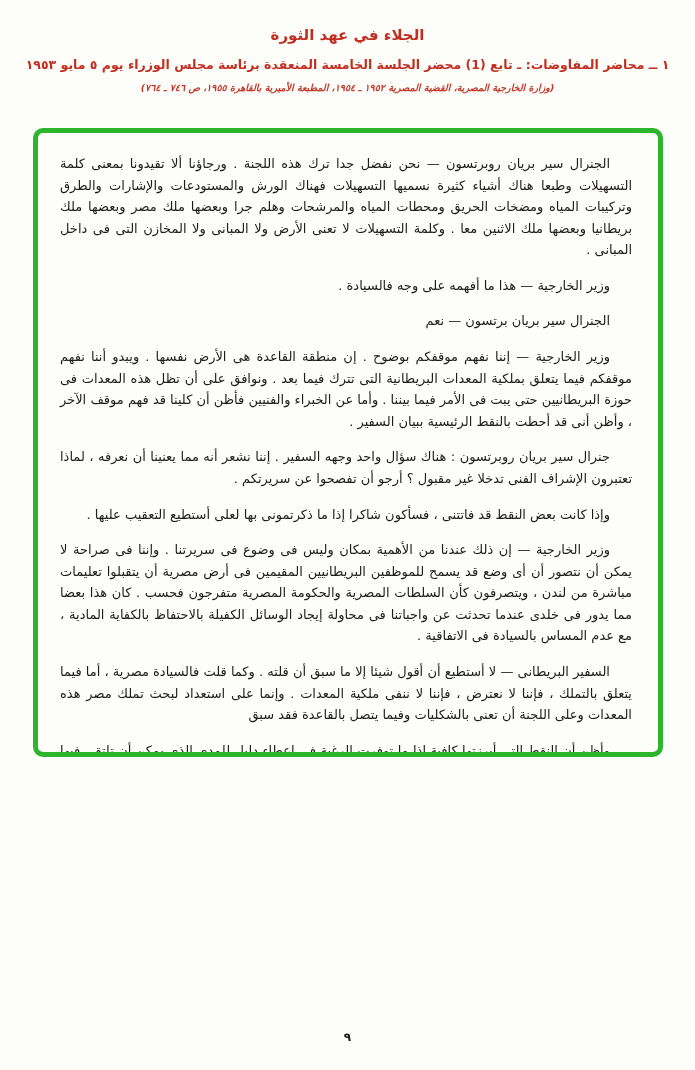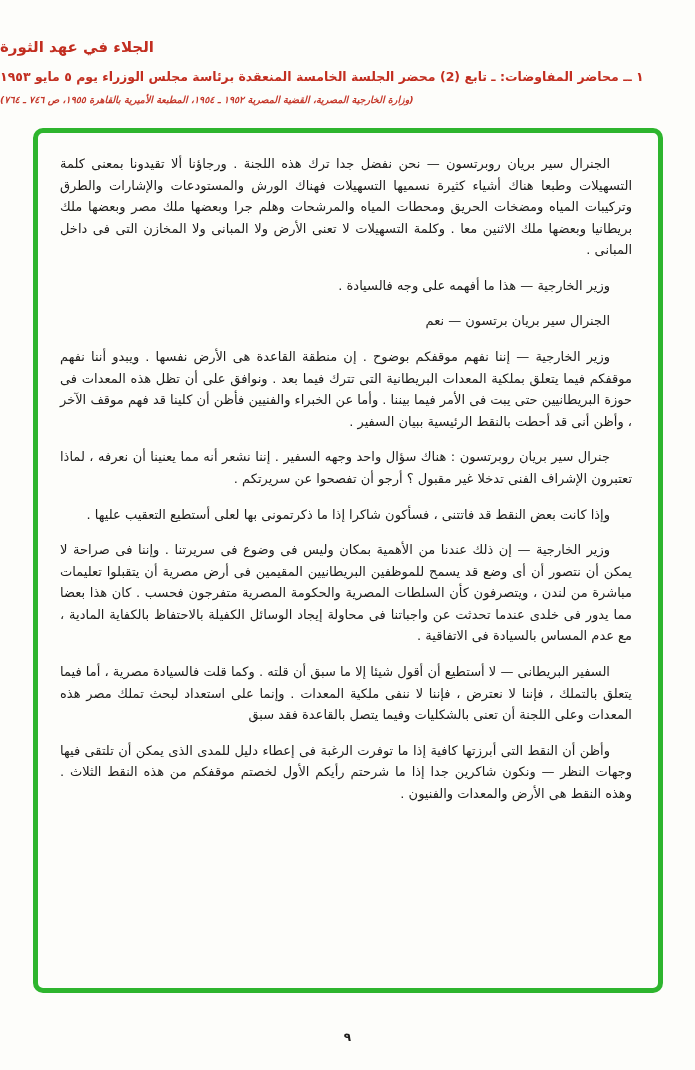--- a/index.html
+++ b/index.html
@@ -8,23 +8,23 @@
     position: relative;
     width: 695px;
     height: 1070px;
     margin: 0 auto;
     background: #fdfdfa;
     overflow: hidden;
     font-family: "DejaVu Sans", sans-serif;
   }
   .header {
     direction: rtl;
-    text-align: left;
+    text-align: center;
     color: #c22e20;
-    margin-top: 38px;
+    padding-top: 26px;
   }
   .doc-title {
     font-size: 15px;
     font-weight: bold;
     letter-spacing: 0.5px;
     margin-bottom: 13px;
   }
   .doc-subtitle {
     font-size: 12.5px;
     font-weight: bold;
@@ -34,21 +34,21 @@
     font-size: 9.5px;
     font-weight: bold;
     opacity: 0.95;
     font-style: italic;
   }
   .frame {
     position: absolute;
     left: 33px;
     top: 128px;
     width: 630px;
-    height: 865px;
+    height: 629px;
     border: 5px solid #2eb52e;
     border-radius: 10px;
     padding: 20px 26px 14px 22px;
     direction: rtl;
     overflow: hidden;
   }
   .frame p {
     font-size: 13px;
     line-height: 1.66;
     text-align: justify;
@@ -67,21 +67,21 @@
     color: #1d1c1a;
   }
 </style>
 </head>
 <body>
 
 <div class="page">
 
   <div class="header">
     <div class="doc-title">الجلاء في عهد الثورة</div>
-    <div class="doc-subtitle">١ ــ محاضر المفاوضات: ـ تابع (2) محضر الجلسة الخامسة المنعقدة برئاسة مجلس الوزراء يوم ٥ مايو ١٩٥٣</div>
+    <div class="doc-subtitle">١ ــ محاضر المفاوضات: ـ تابع (1) محضر الجلسة الخامسة المنعقدة برئاسة مجلس الوزراء يوم ٥ مايو ١٩٥٣</div>
     <div class="doc-source">(وزارة الخارجية المصرية، القضية المصرية ١٩٥٢ ـ ١٩٥٤، المطبعة الأميرية بالقاهرة ١٩٥٥، ص ٧٤٦ ـ ٧٦٤)</div>
   </div>
 
   <div class="frame">
     <p>الجنرال سير بريان روبرتسون — نحن نفضل جدا ترك هذه اللجنة . ورجاؤنا ألا تقيدونا بمعنى كلمة التسهيلات وطبعا هناك أشياء كثيرة نسميها التسهيلات فهناك الورش والمستودعات والإشارات والطرق وتركيبات المياه ومضخات الحريق ومحطات المياه والمرشحات وهلم جرا وبعضها ملك مصر وبعضها ملك بريطانيا وبعضها ملك الاثنين معا . وكلمة التسهيلات لا تعنى الأرض ولا المبانى ولا المخازن التى فى داخل المبانى .</p>
     <p>وزير الخارجية — هذا ما أفهمه على وجه فالسيادة .</p>
     <p>الجنرال سير بريان برتسون — نعم</p>
     <p>وزير الخارجية — إننا نفهم موقفكم بوضوح . إن منطقة القاعدة هى الأرض نفسها . ويبدو أننا نفهم موقفكم فيما يتعلق بملكية المعدات البريطانية التى تترك فيما بعد . ونوافق على أن تظل هذه المعدات فى حوزة البريطانيين حتى يبت فى الأمر فيما بيننا . وأما عن الخبراء والفنيين فأظن أن كلينا قد فهم موقف الآخر ، وأظن أنى قد أحطت بالنقط الرئيسية ببيان السفير .</p>
     <p>جنرال سير بريان روبرتسون : هناك سؤال واحد وجهه السفير . إننا نشعر أنه مما يعنينا أن نعرفه ، لماذا تعتبرون الإشراف الفنى تدخلا غير مقبول ؟ أرجو أن تفصحوا عن سريرتكم .</p>
     <p>وإذا كانت بعض النقط قد فاتتنى ، فسأكون شاكرا إذا ما ذكرتمونى بها لعلى أستطيع التعقيب عليها .</p>

